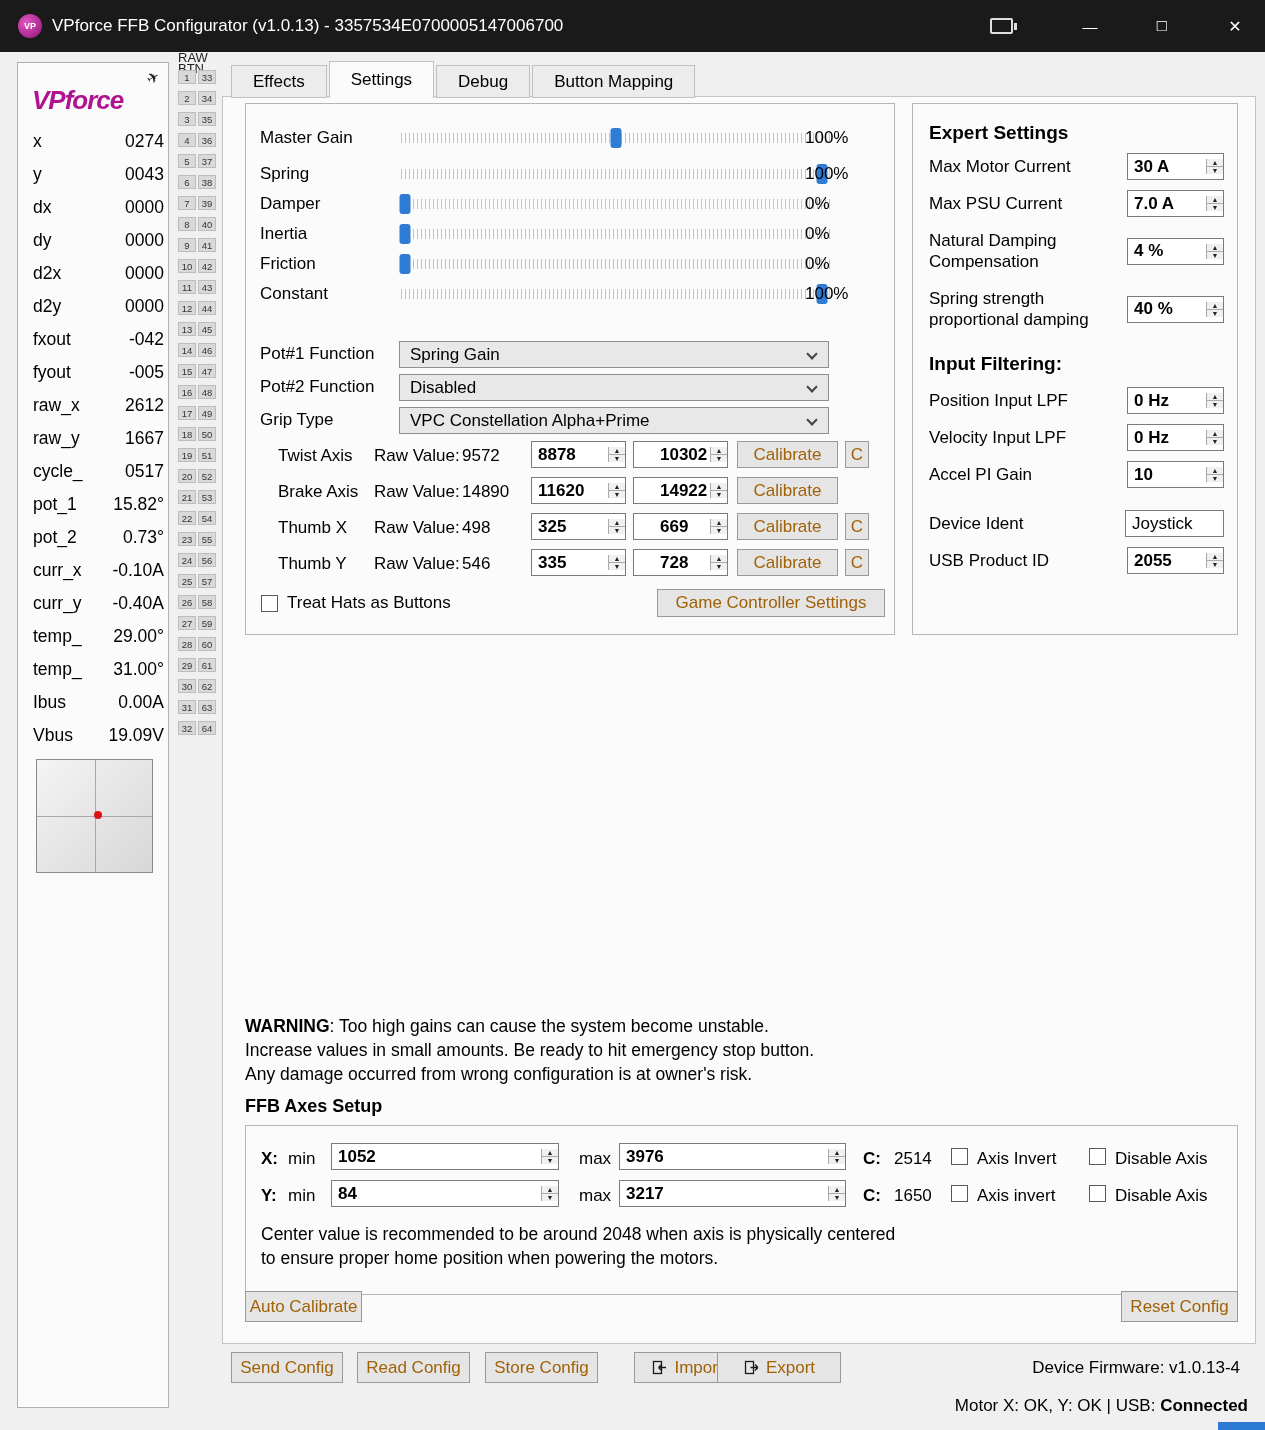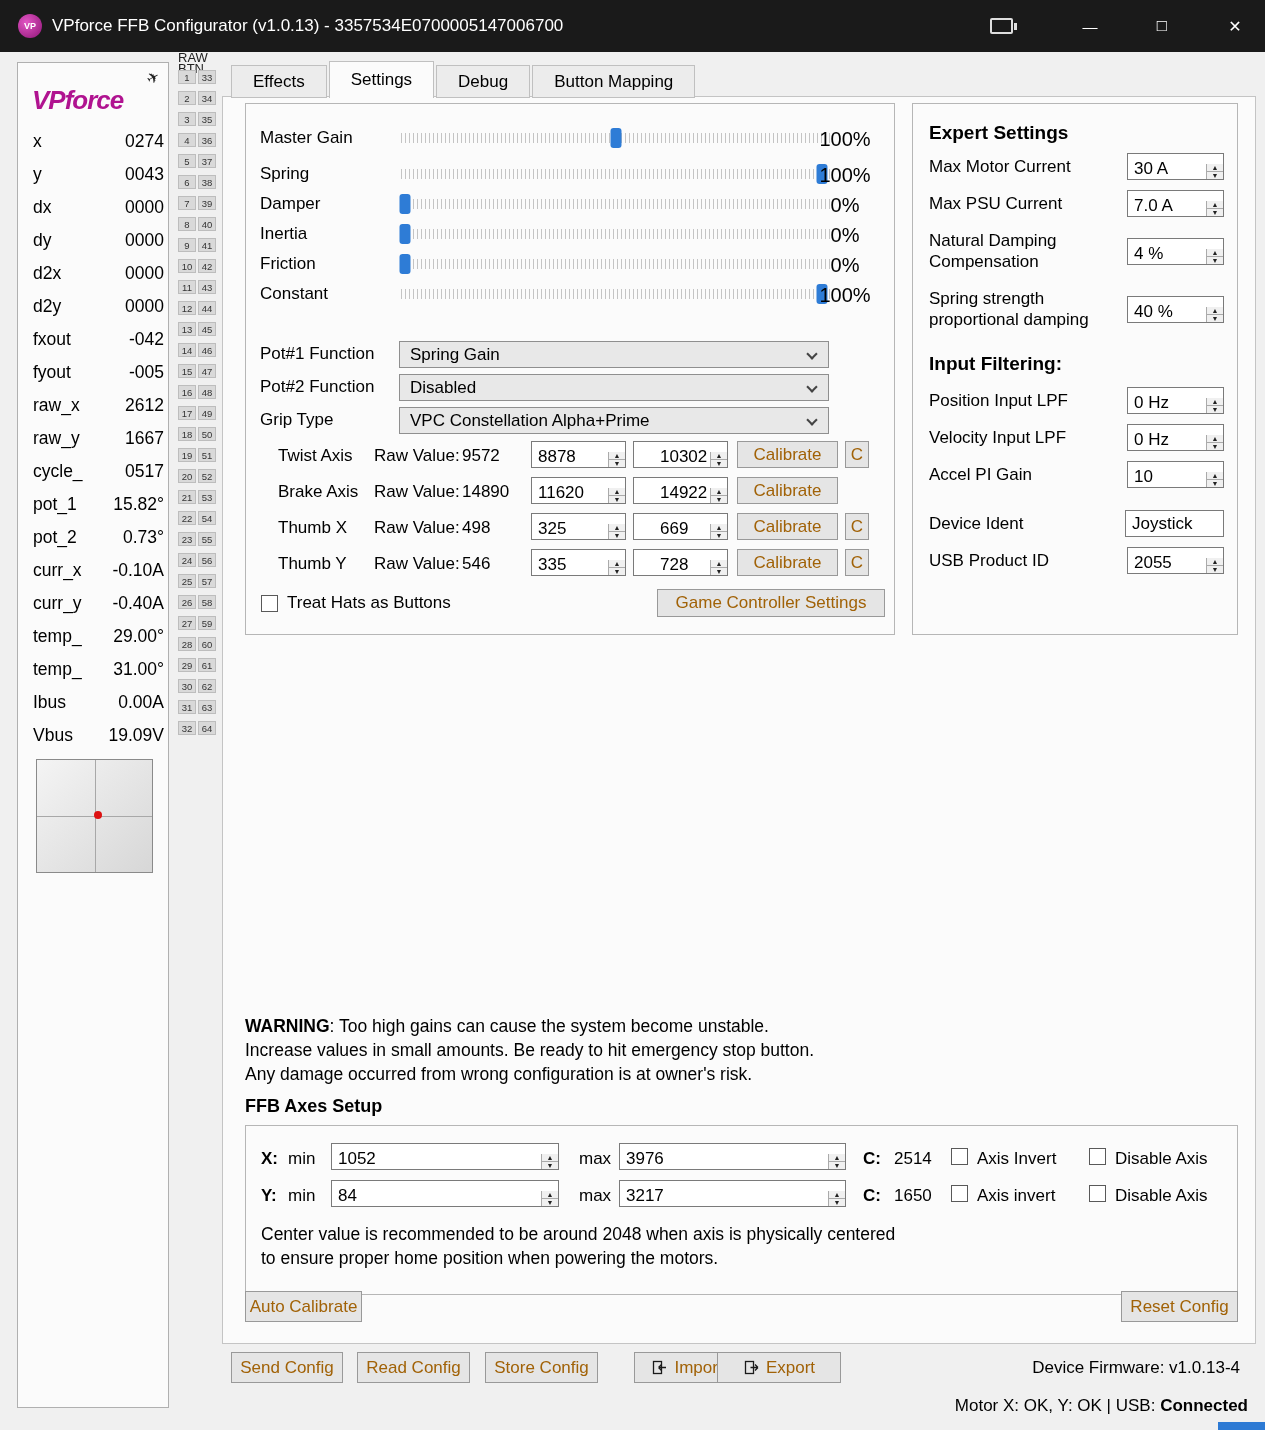--- a/index.html
+++ b/index.html
@@ -50,21 +50,21 @@
   .settings-box { position:absolute; left:245px; top:103px; width:650px; height:532px; border:1px solid #b6b6b6; z-index:1; }
   .slider-list { position:absolute; left:0; right:0; top:19px; }
   .sl-row { position:relative; height:30px; }
   .sl-row.sl-gap { margin-top:6px; }
   .sl-lab { position:absolute; left:14px; top:5px; font-size:17px; }
   .sl-track { position:absolute; left:155px; top:4px; width:430px; height:22px; }
   .sl-ticks { position:absolute; left:0; right:0; top:6px; height:10px;
               background:repeating-linear-gradient(90deg,#c4c4c4 0 1px,transparent 1px 4px); }
   .sl-handle { position:absolute; top:1px; width:11px; height:20px; background:var(--accent-blue,#2e7cd6);
                border-radius:3px; transform:translateX(-50%); }
-  .sl-val { position:absolute; right:9px; top:5px; width:80px; text-align:center; font-size:20px; }
+  .sl-val { position:absolute; right:9px; top:5px; width:80px; text-align:left; font-size:17px; }
 
   .combo-list { position:absolute; left:0; right:0; top:234px; }
   .cmb-row { position:relative; height:33px; }
   .cmb-lab { position:absolute; left:14px; top:6px; font-size:17px; }
   .combo { position:absolute; left:153px; top:3px; width:430px; height:27px; background:#e8e8e8;
            border:1px solid #8f8f8f; display:flex; align-items:center; padding:0 10px; font-size:17px; }
   .combo-arrow { position:absolute; right:12px; top:8px; width:8px; height:8px;
                  border-right:2px solid #444; border-bottom:2px solid #444; transform:rotate(45deg); }
 
   .axis-list { position:absolute; left:0; right:0; top:334px; }
@@ -87,21 +87,21 @@
   .ex-row { display:flex; align-items:center; justify-content:space-between; height:37px; }
   .ex-row.twoline { height:58px; }
   .ex-lab { font-size:17px; max-width:190px; line-height:1.25; }
   .ex-heading { font-size:19px; font-weight:bold; height:36px; display:flex; align-items:center; margin-top:8px; }
   .ex-spacer { height:12px; }
   .expert-rows .spin { width:97px; flex:none; }
   .textbox { width:99px; height:27px; background:#fff; border:1px solid #7a7a7a; display:flex; align-items:center;
              padding-left:6px; font-size:17px; flex:none; }
 
   
-  .spin { display:inline-flex; height:27px; background:#fff; border:1px solid #7a7a7a; font-size:17px; align-items:flex-end; }
+  .spin { display:inline-flex; height:27px; background:#fff; border:1px solid #7a7a7a; font-size:17px; align-items:center;font-weight:bold; }
   .spin-val { flex:1; display:flex; align-items:center; padding-left:6px; overflow:hidden; white-space:nowrap; }
   .spin-btns { width:17px; display:flex; flex-direction:column; border-left:1px solid #aaa; flex:none; }
   .spin-b { flex:1; display:flex; align-items:center; justify-content:center; font-size:7px; color:#222; background:#f0f0f0; }
   .spin-b.up { border-bottom:1px solid #aaa; }
   .btn { background:#e5e5e5; border:1px solid #999; font-size:17px; font-family:inherit; color:#a16207;
          display:flex; align-items:center; justify-content:center; cursor:default; }
   .cbx { width:17px; height:17px; background:#fff; border:1px solid #595959; display:inline-block; flex:none; }
 
   
   .warning { position:absolute; left:245px; top:1014px; font-size:17.5px; line-height:24px; z-index:1; }

